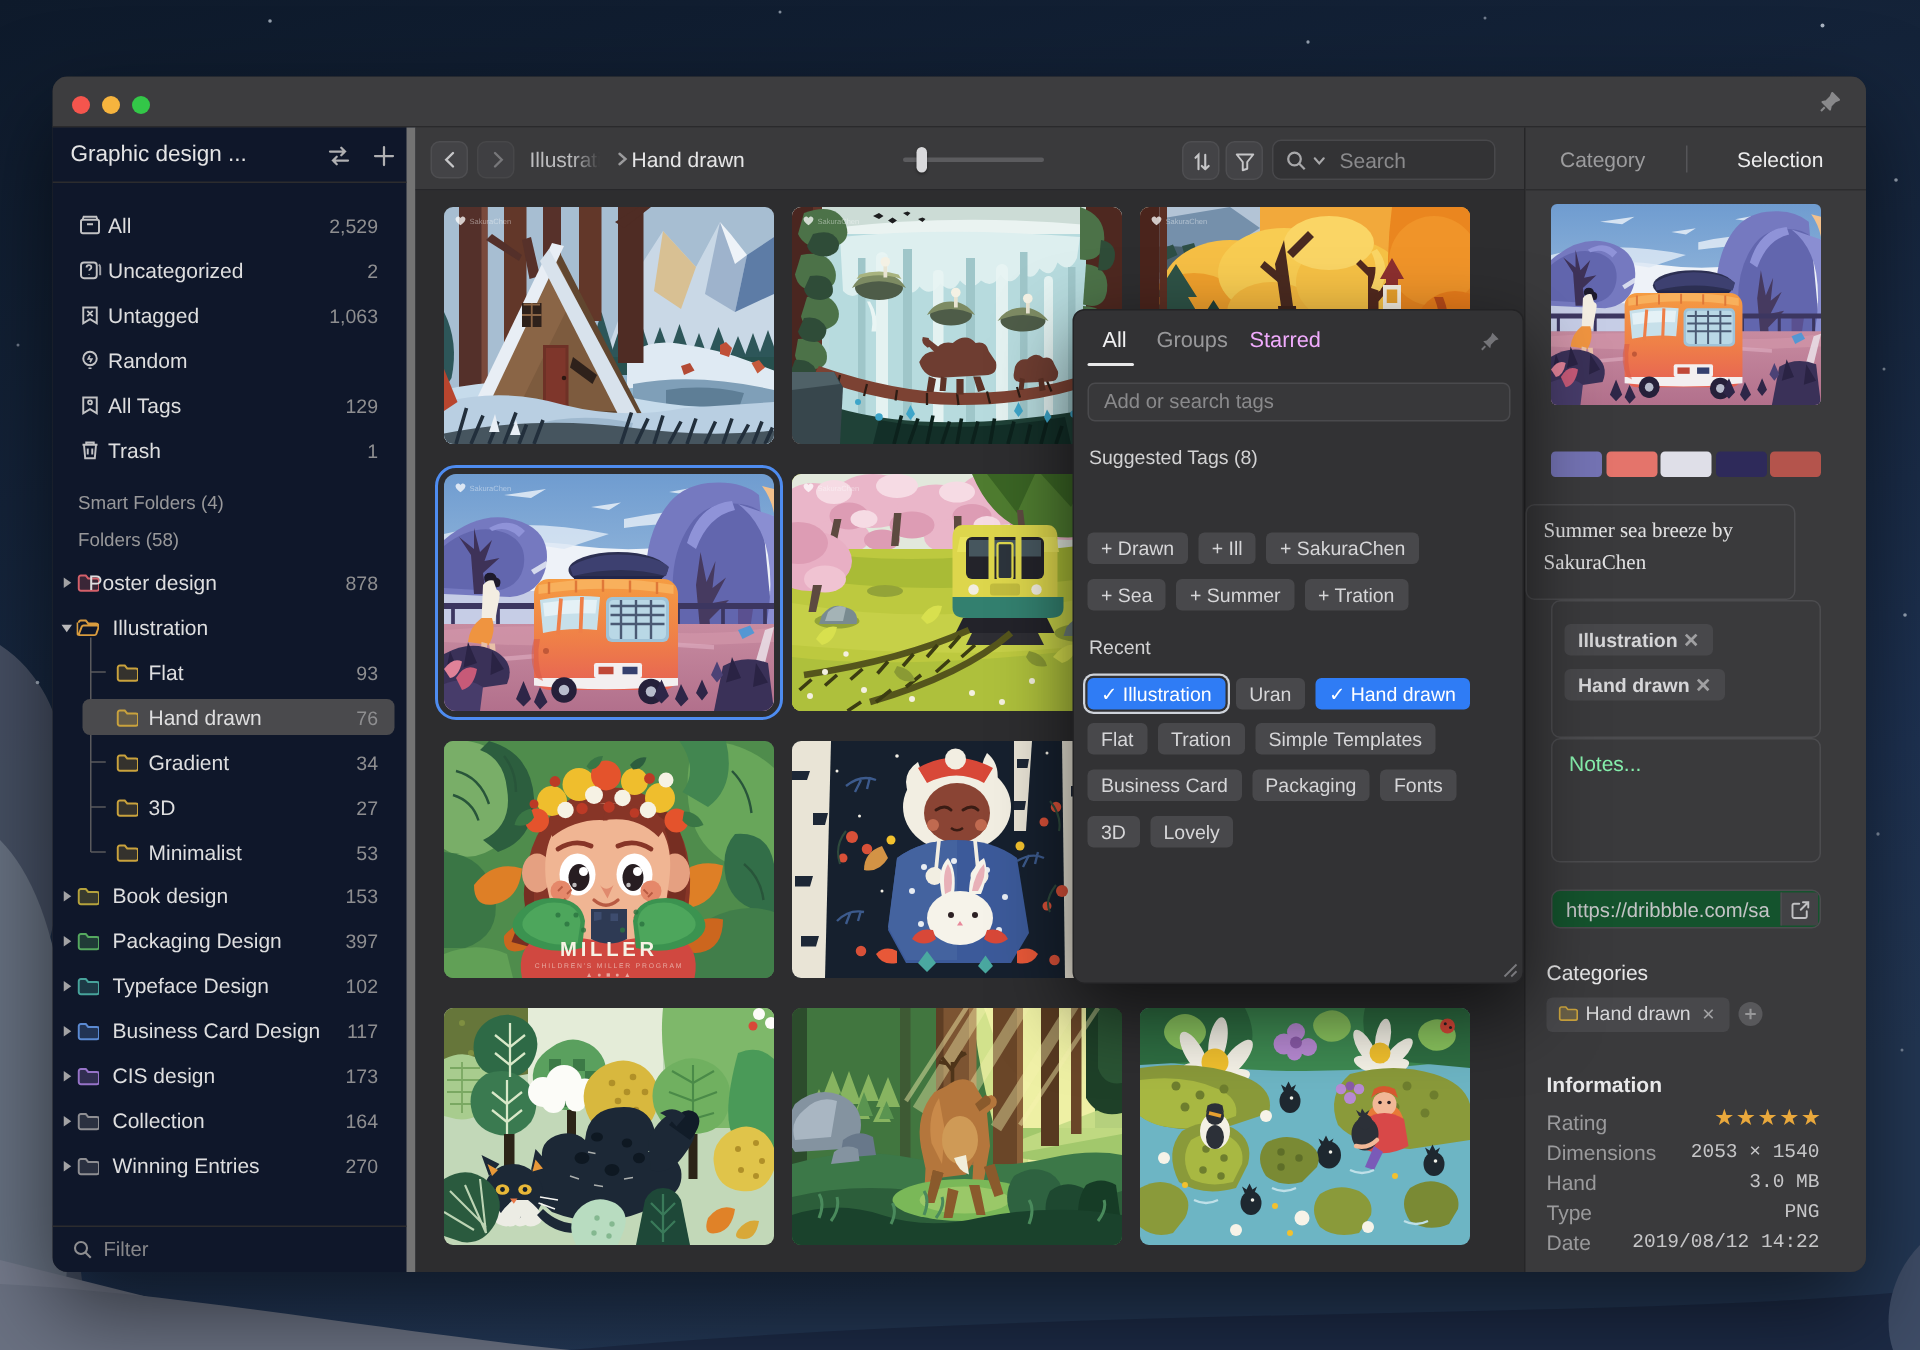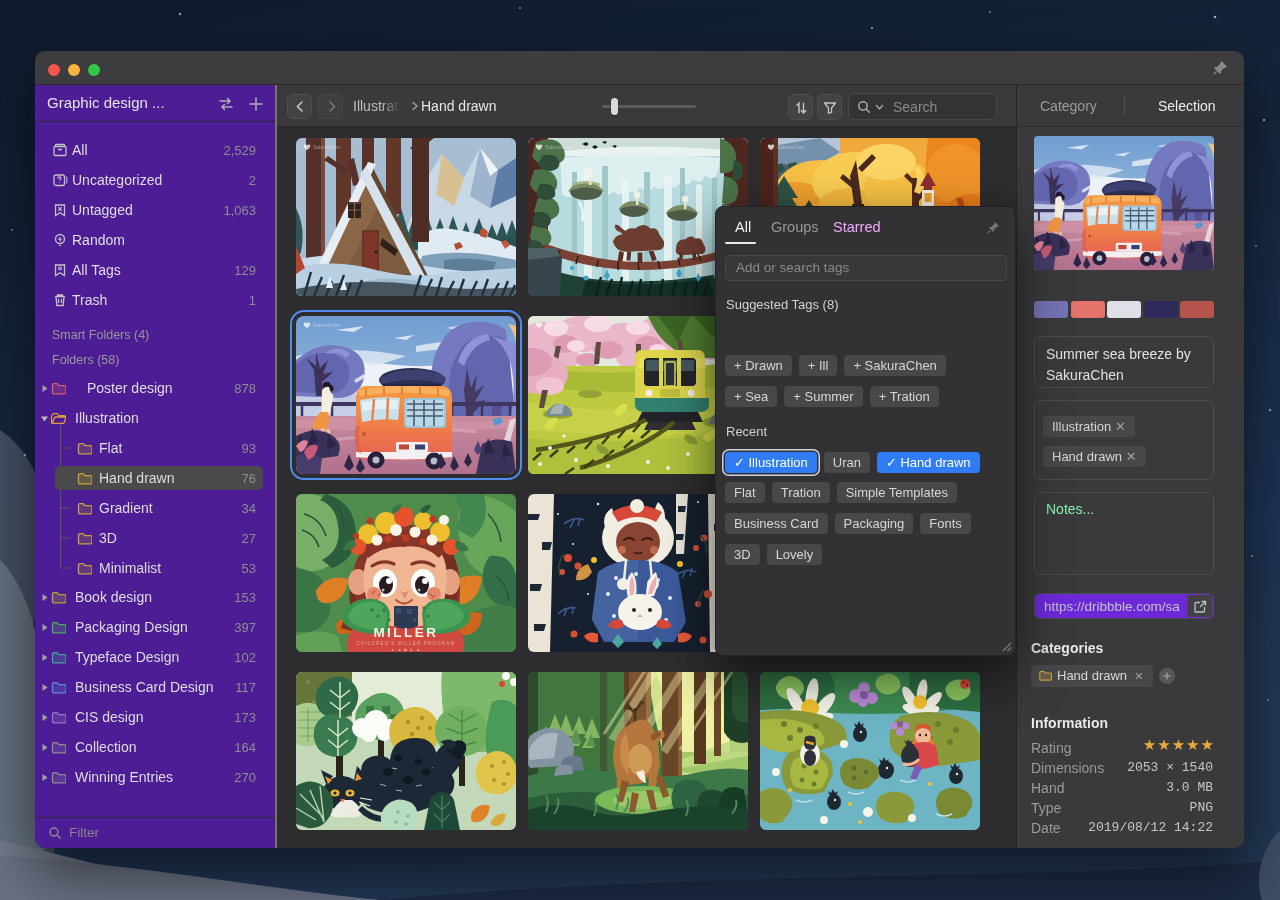--- a/index.html
+++ b/index.html
@@ -1,21 +1,21 @@
 <!DOCTYPE html>
 <html><head>
 <meta charset="utf-8">
 <style>
 * { margin:0; padding:0; box-sizing:border-box; }
 html,body { width:1280px; height:900px; overflow:hidden; background:#16233a; font-family:"Liberation Sans", sans-serif; }
 #desk { position:absolute; left:0; top:0; width:1280px; height:900px; }
 #win { position:absolute; left:35px; top:51px; width:1209px; height:797px; background:#2e2e30; border-radius:10px; box-shadow:0 25px 60px rgba(0,0,0,.55); overflow:hidden; }
 #titlebar { position:absolute; left:0; top:0; width:100%; height:34px; background:#3d3d3f; border-bottom:1px solid #2a2a2c; }
 .tl { position:absolute; top:13px; width:12px; height:12px; border-radius:50%; }
-#sidebar { position:absolute; left:0; top:34px; width:242px; bottom:0; background:#4c1d95; border-right:2px solid #737373; }
+#sidebar { position:absolute; left:0; top:34px; width:242px; bottom:0; background:#0f172a; border-right:6px solid #737373; }
 #toolbar { position:absolute; left:242px; top:34px; width:739px; height:42px; background:#3a3a3c; border-bottom:1px solid #27272a; }
 #content { position:absolute; left:242px; top:76px; width:739px; bottom:0; background:#2d2d2f; }
 #inspector { position:absolute; left:981px; top:34px; width:228px; bottom:0; background:#3a3a3c; border-left:1px solid #262628; }
 #inshead { position:absolute; left:0; top:0; width:100%; height:42px; border-bottom:1px solid #2c2c2e; }
 .card { position:absolute; width:220px; height:158px; border-radius:6px; overflow:hidden; background:#444; }
 .card > svg { display:block; width:220px; height:158px; }
 .card.sel { outline:2.5px solid #4e8cf0; outline-offset:4px; border-radius:8px; }
 .wm { position:absolute; left:7px; top:5px; opacity:0.75; line-height:0; }
 .wm svg { width:8px; height:8px; }
 .wm span { font-size:5px; color:#fff; opacity:0.55; margin-left:2px; vertical-align:2px; }
@@ -155,21 +155,21 @@
       <path d="M25.5,483 h10" stroke="#5a5a5d" stroke-width="1" fill="none"></path>
       </svg>
       <div style="position:absolute;left:20px;top:381px;width:208px;height:24px;background:#4a4a4d;border-radius:5px;"></div>
       <div class="srow" style="top:288px;">
       <svg style="position:absolute;left:5px;top:11px;" width="9" height="9" viewBox="0 0 9 9">
             <path d="M2.5,1 L7.5,4.5 L2.5,8 Z" fill="#a2a2a4"></path>
           </svg>
       <svg style="position:absolute;left:16px;top:8px;" width="15" height="15" viewBox="0 0 15 15">
             <path d="M1.5,4.2 q0-1.5 1.5-1.5 h3.2 l1.6,1.9 h5.7 q1.5,0 1.5,1.5 v5.2 q0,1.5 -1.5,1.5 h-10.5 q-1.5,0 -1.5-1.5 z" fill="#d4606a" fill-opacity="0.22" stroke="#d4606a" stroke-width="1.3"></path>
           </svg>
-      <span class="lb" style="left:52px;">Poster design</span>
+      <span class="lb" style="left:24px;">Poster design</span>
       <span class="ct">878</span>
       </div>
       <div class="srow" style="top:318px;">
       <svg style="position:absolute;left:5px;top:11px;" width="9" height="9" viewBox="0 0 9 9">
             <path d="M1,2.5 h7 L4.5,7.5 Z" fill="#b8b8ba"></path>
           </svg>
       <svg style="position:absolute;left:16px;top:8px;" width="15" height="15" viewBox="0 0 15 15">
             <path d="M1.5,4.2 q0-1.5 1.5-1.5 h3.2 l1.6,1.9 h5.2 q1.5,0 1.5,1.5 v1.2 M1.5,12 l2-5.2 q0.3-0.8 1.2-0.8 h9.3 q1.1,0 0.8,1 l-1.6,4.6 q-0.3,0.8 -1.2,0.8 h-10 q-1.6,0 -1.5-1.4 l0-7" fill="none" stroke="#d99c3e" stroke-width="1.3"></path>
           </svg>
       <span class="lb" style="left:40px;">Illustration</span>
@@ -1365,39 +1365,39 @@
 <path d="M196,104 l8,-3 3,5 -8,4 Z" fill="#4898d8" opacity="0.9"></path>
 <path d="M58,64 l10,-6 2,3 -10,6 Z" fill="#eef2f8" opacity="0.8"></path>
 </svg></div>
     <div style="position:absolute;left:17px;top:216px;width:180px;height:17px;font-size:0;">
       <div class="sw" style="left:0;background:#7473b4;"></div>
         <div class="sw" style="left:36.5px;background:#e4746b;"></div>
         <div class="sw" style="left:73px;background:#dfdfe8;"></div>
         <div class="sw" style="left:109.5px;background:#2e2a5a;"></div>
         <div class="sw" style="left:146px;background:#b4544c;"></div>
     </div>
-    <div style="position:absolute;left:17px;top:251px;width:180px;height:52px;border:1px solid #4c4c4f;border-radius:6px;">
+    <div style="position:absolute;left:0;top:251px;width:180px;height:64px;border:1px solid #4c4c4f;border-radius:6px;font-family:Liberation Serif, serif;">
       <div style="position:absolute;left:11px;top:7px;font-size:14px;line-height:21px;color:#e2e2e3;">Summer sea breeze by SakuraChen</div>
     </div>
-    <div style="position:absolute;left:17px;top:315px;width:180px;height:80px;border:1px solid #4c4c4f;border-radius:6px;">
+    <div style="position:absolute;left:17px;top:315px;width:180px;height:92px;border:1px solid #4c4c4f;border-radius:6px;font-weight:bold;">
       <span class="chip" style="position:absolute;left:8px;top:15px;">Illustration <span style="color:#a0a0a2;">✕</span></span>
       <span class="chip" style="position:absolute;left:8px;top:45px;">Hand drawn <span style="color:#a0a0a2;">✕</span></span>
     </div>
     <div style="position:absolute;left:17px;top:407px;width:180px;height:83px;border:1px solid #4c4c4f;border-radius:6px;">
       <span style="position:absolute;left:11px;top:8px;font-size:14px;color:#86efac;">Notes...</span>
     </div>
-    <div style="position:absolute;left:17px;top:508px;width:180px;height:26px;border:1px solid #4c4c4f;border-radius:6px;background:#6d28d9;overflow:hidden;">
+    <div style="position:absolute;left:17px;top:508px;width:180px;height:26px;border:1px solid #4c4c4f;border-radius:6px;background:#14532d;overflow:hidden;">
       <span style="position:absolute;left:9px;top:5px;font-size:13.5px;color:#c4c4c6;white-space:nowrap;">https://dribbble.com/sa</span>
       <div style="position:absolute;right:1px;top:1px;width:25px;height:22px;background:#424245;border-left:1px solid #4c4c4f;">
         <svg style="position:absolute;left:6px;top:5px;" width="13" height="13" viewBox="0 0 13 13" fill="none" stroke="#c0c0c2" stroke-width="1.3" stroke-linecap="round">
             <path d="M10.5 7.5 V11 a1 1 0 0 1 -1 1 H2 a1 1 0 0 1 -1-1 V3.5 a1 1 0 0 1 1-1 H5.5 M8 1.5 H11.5 V5 M11.3 1.7 L6.5 6.5"></path>
           </svg>
       </div>
     </div>
-    <div style="position:absolute;left:14px;top:555px;font-size:14px;font-weight:bold;color:#e8e8e9;">Categories</div>
+    <div style="position:absolute;left:14px;top:555px;font-size:14px;font-weight:normal;color:#e8e8e9;">Categories</div>
     <span class="chip" style="position:absolute;left:14px;top:580px;padding-left:26px;">
       <svg style="position:absolute;left:7px;top:4px;" width="14" height="13" viewBox="0 0 15 15">
           <path d="M1.5,4.2 q0-1.5 1.5-1.5 h3.2 l1.6,1.9 h5.7 q1.5,0 1.5,1.5 v5.2 q0,1.5 -1.5,1.5 h-10.5 q-1.5,0 -1.5-1.5 z" fill="#c9a23d" fill-opacity="0.25" stroke="#c9a23d" stroke-width="1.3"></path>
         </svg>
       Hand drawn&nbsp; <span style="color:#a0a0a2;font-size:11px;">✕</span></span>
     <div style="position:absolute;left:142px;top:583px;width:16px;height:16px;border-radius:50%;background:#58585b;">
       <svg style="position:absolute;left:3px;top:3px;" width="10" height="10" viewBox="0 0 10 10" stroke="#98989a" stroke-width="1.4">
           <path d="M5 1.5 V8.5 M1.5 5 H8.5"></path>
         </svg>
     </div>

